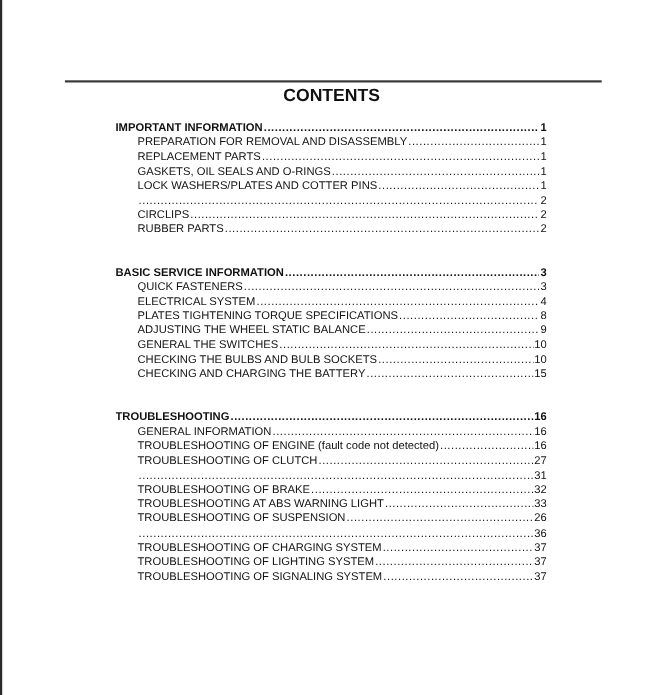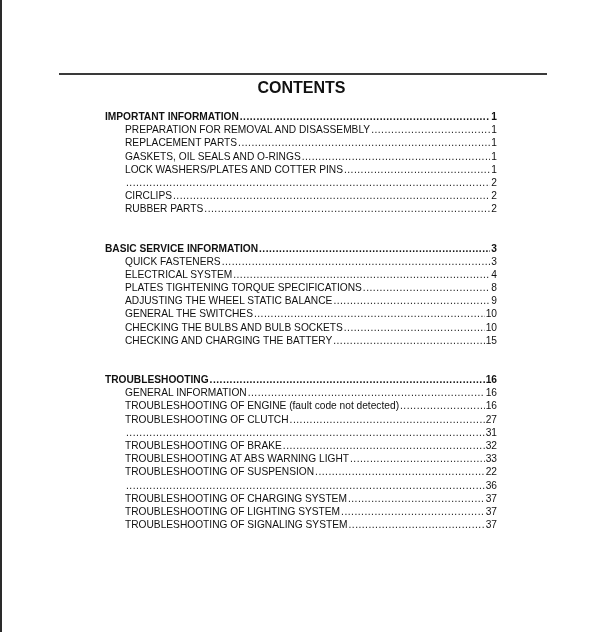--- a/index.html
+++ b/index.html
@@ -209,21 +209,21 @@
         <span class="page">32</span>
       </div>
     <div class="row sub">
         <span class="label">TROUBLESHOOTING AT ABS WARNING LIGHT</span>
         <span class="leader"></span>
         <span class="page">33</span>
       </div>
     <div class="row sub">
         <span class="label">TROUBLESHOOTING OF SUSPENSION</span>
         <span class="leader"></span>
-        <span class="page">22</span>
+        <span class="page">26</span>
       </div>
     <div class="row sub">
         <span class="leader"></span>
         <span class="page">36</span>
       </div>
     <div class="row sub">
         <span class="label">TROUBLESHOOTING OF CHARGING SYSTEM</span>
         <span class="leader"></span>
         <span class="page">37</span>
       </div>

